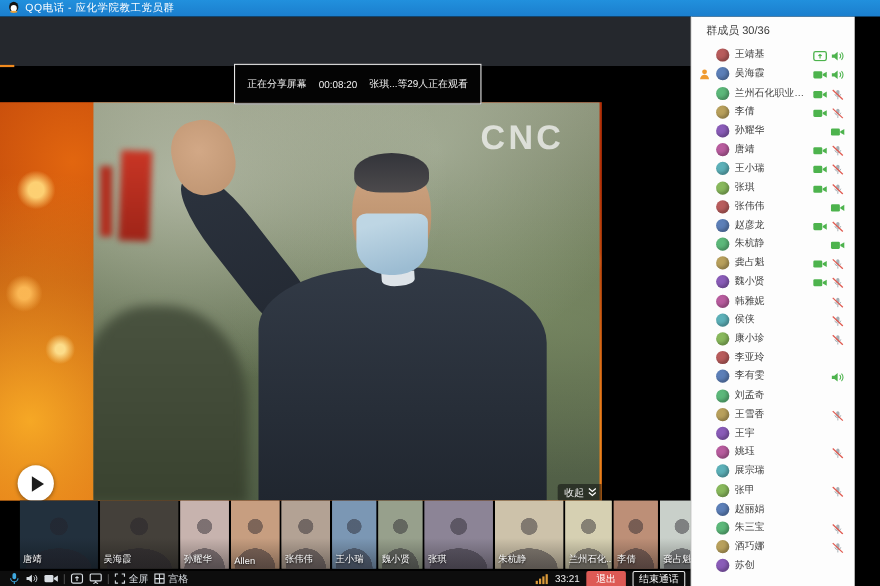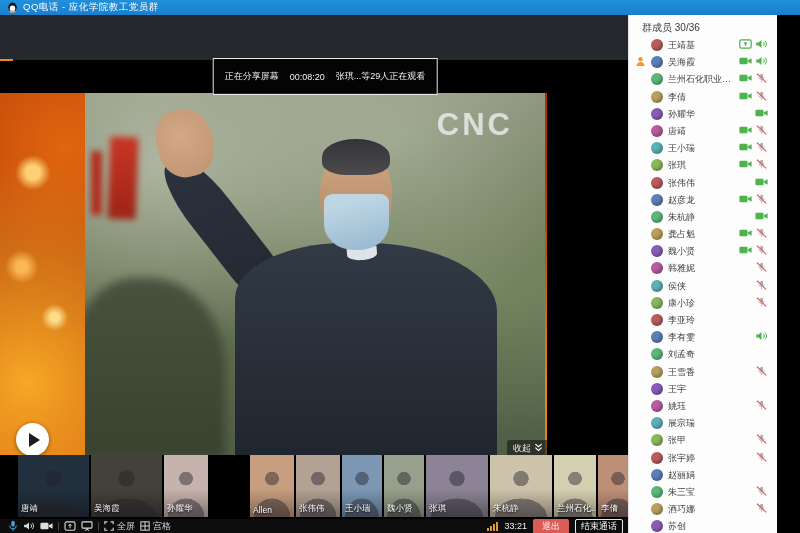--- a/index.html
+++ b/index.html
@@ -105,21 +105,21 @@
   .btn-exit { background:#dd5a55; color:#fff; font-size:9px; border:none; border-radius:2px;
     padding:1px 9px; cursor:pointer; }
   .btn-end { background:transparent; color:#fff; font-size:9px; border:1px solid #e8e8e8;
     border-radius:2px; padding:0 5px; cursor:pointer; }
 
   
   .sidebar { position:absolute; left:628px; top:15px; width:149px; height:518px; background:#fdfdfd;
     border-left:1px solid #e2e2e2; overflow:hidden; }
   .sb-header { font-size:10px; color:#3c3c3c; padding:6px 0 4px 13px; }
   .member-list { position:relative; }
-  .member-row { display:flex; align-items:flex-start; height:17.2px; padding-left:22px; cursor:pointer; }
+  .member-row { display:flex; align-items:flex-end; height:17.2px; padding-left:22px; cursor:pointer; }
   .member-row .speaking { position:absolute; left:6px; display:flex; }
   .avatar { width:12px; height:12px; border-radius:50%; flex:0 0 auto;
     box-shadow:inset -2px -2px 3px rgba(0,0,0,.25); }
   .m-name { font-size:9px; color:#3f3f3f; margin-left:5px; white-space:nowrap; overflow:hidden;
     max-width:100px; text-overflow:ellipsis; }
   .m-icons { margin-left:auto; display:flex; align-items:center; gap:3px; padding-right:9px; }
   .m-icons span { display:flex; }
 </style>
 </head>
 <body>
@@ -176,21 +176,21 @@
           <span class="t-name">唐靖</span>
         </div>
         <div class="thumb" style="width: 71px; background: linear-gradient(rgb(68, 64, 58) 0%, rgb(68, 64, 58) 55%, rgba(0, 0, 0, 0.35) 100%), rgb(68, 64, 58);">
           <div class="person"></div>
           <span class="t-name">吴海霞</span>
         </div>
         <div class="thumb" style="width: 44px; background: linear-gradient(rgb(199, 179, 174) 0%, rgb(199, 179, 174) 55%, rgba(0, 0, 0, 0.35) 100%), rgb(199, 179, 174);">
           <div class="person"></div>
           <span class="t-name">孙耀华</span>
         </div>
-        <div class="thumb" style="width: 44px; background: linear-gradient(rgb(199, 158, 128) 0%, rgb(199, 158, 128) 55%, rgba(0, 0, 0, 0.35) 100%), rgb(199, 158, 128); margin-left: 40px;">
+        <div class="thumb" style="width: 44px; background: linear-gradient(rgb(199, 158, 128) 0%, rgb(199, 158, 128) 55%, rgba(0, 0, 0, 0.35) 100%), rgb(199, 158, 128);">
           <div class="person"></div>
           <span class="t-name">Allen</span>
         </div>
         <div class="thumb" style="width: 44px; background: linear-gradient(rgb(179, 162, 148) 0%, rgb(179, 162, 148) 55%, rgba(0, 0, 0, 0.35) 100%), rgb(179, 162, 148);">
           <div class="person"></div>
           <span class="t-name">张伟伟</span>
         </div>
         <div class="thumb" style="width: 40px; background: linear-gradient(rgb(123, 151, 180) 0%, rgb(123, 151, 180) 55%, rgba(0, 0, 0, 0.35) 100%), rgb(123, 151, 180);">
           <div class="person"></div>
           <span class="t-name">王小瑞</span>
@@ -633,34 +633,20 @@
               <svg viewBox="0 0 16 12" width="13" height="10">
                 <rect x="6.4" y="0.8" width="3.6" height="6.2" rx="1.8" fill="#a7b0b6"></rect>
                 <path d="M4.8 5.4a3.5 3.5 0 0 0 6.8 0" fill="none" stroke="#a7b0b6" stroke-width="1.1"></path>
                 <line x1="8.2" y1="8.6" x2="8.2" y2="11.2" stroke="#a7b0b6" stroke-width="1.1"></line>
                 <line x1="2.5" y1="0.8" x2="13.8" y2="11.4" stroke="#e05a50" stroke-width="1.4"></line>
               </svg>
             </span>
           </span>
         </div>
         <div class="member-row">
-          <span class="avatar" style="background: rgb(184, 92, 92);"></span>
-          <span class="m-name">张宇婷</span>
-          <span class="m-icons">
-            <span>
-              <svg viewBox="0 0 16 12" width="13" height="10">
-                <rect x="6.4" y="0.8" width="3.6" height="6.2" rx="1.8" fill="#a7b0b6"></rect>
-                <path d="M4.8 5.4a3.5 3.5 0 0 0 6.8 0" fill="none" stroke="#a7b0b6" stroke-width="1.1"></path>
-                <line x1="8.2" y1="8.6" x2="8.2" y2="11.2" stroke="#a7b0b6" stroke-width="1.1"></line>
-                <line x1="2.5" y1="0.8" x2="13.8" y2="11.4" stroke="#e05a50" stroke-width="1.4"></line>
-              </svg>
-            </span>
-          </span>
-        </div>
-        <div class="member-row">
           <span class="avatar" style="background: rgb(92, 127, 184);"></span>
           <span class="m-name">赵丽娟</span>
           <span class="m-icons"></span>
         </div>
         <div class="member-row">
           <span class="avatar" style="background: rgb(92, 184, 122);"></span>
           <span class="m-name">朱三宝</span>
           <span class="m-icons">
             <span>
               <svg viewBox="0 0 16 12" width="13" height="10">

